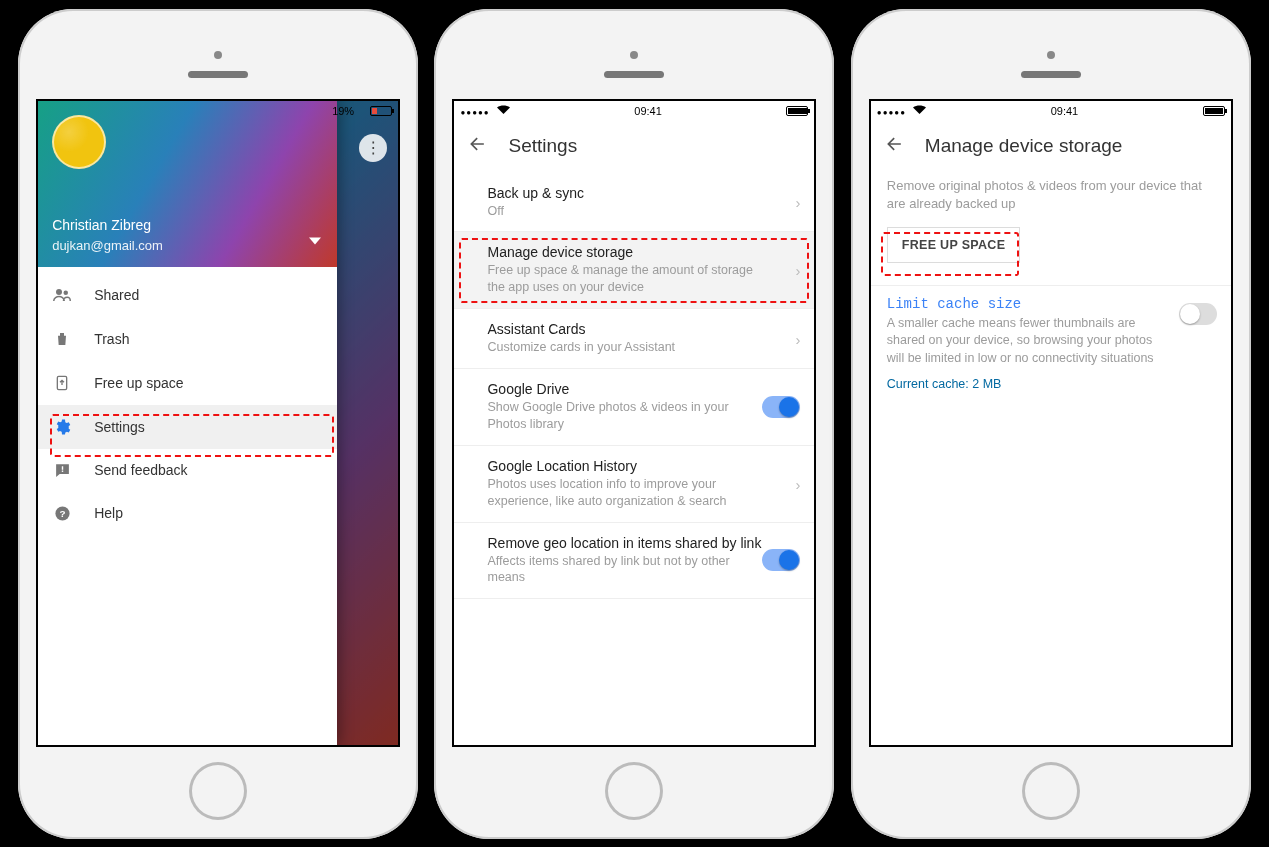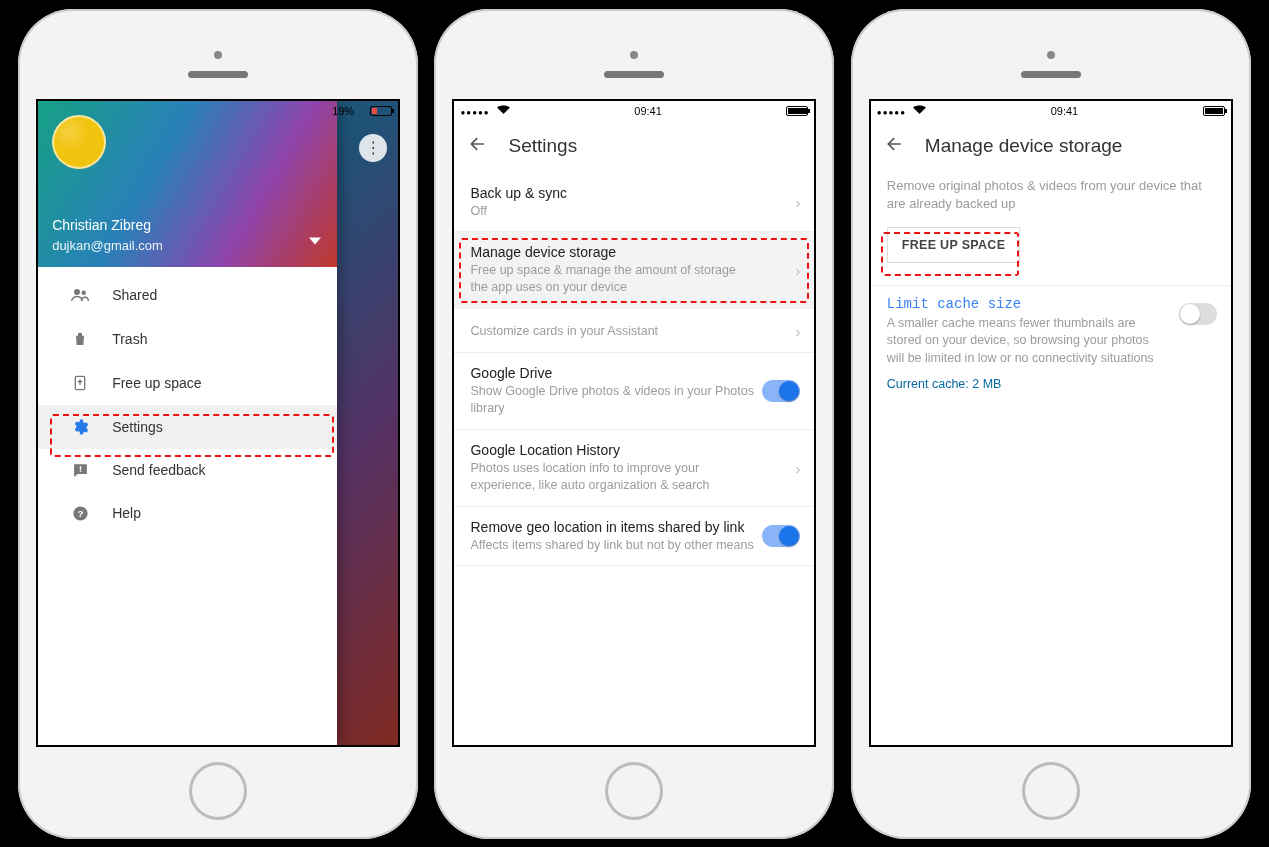--- a/index.html
+++ b/index.html
@@ -94,37 +94,37 @@
     background:#f1c40f;
     background-image: radial-gradient(circle at 30% 30%, #fff3, transparent 40%);
     border:2px solid rgba(255,255,255,.6);
   }
   .dh-name{ position:absolute; bottom:34px; left:14px; font-size:14px; font-weight:500;}
   .dh-email{ position:absolute; bottom:14px; left:14px; font-size:13px; opacity:.9;}
   .dh-caret{ position:absolute; bottom:16px; right:16px; }
   .drawer-list{ padding:6px 0; flex:1;}
   .d-item{
     display:flex; align-items:center; gap:22px;
-    padding:13px 32px;
+    padding:13px 14px;
     font-size:14px; color:#333;text-align:right;
   }
   .d-item.sel{ background:#f0f0f0;}
   .d-icon{ width:20px; display:flex; justify-content:center; color:#777;}
   .d-icon.blue{ color:#1a73e8;}
   .kebab{ position:absolute; top:33px; right:11px; z-index:6; width:28px; height:28px; border-radius:50%; background:rgba(255,255,255,.85); display:flex;align-items:center;justify-content:center; font-size:16px; color:#444;}
   
   .appbar{
     height:52px; display:flex; align-items:center; gap:20px;
     padding:0 14px; font-size:19px; color:#333; font-weight:400;
     border-bottom:1px solid transparent;
   }
   .back-arrow{ font-size:20px; color:#555;}
   .set-list{}
   .row{
-    padding:12px 16px 12px 16px;
+    padding:12px 16px 12px 33px;
     border-bottom:1px solid #eee;
     position:relative;
   }
   .row .title{ font-size:14px; color:#222; }
   .row .sub{ font-size:12.5px; color:#9c9c9c; margin-top:2px; line-height:1.35; padding-right:42px;}
   .row .chev{ position:absolute; right:14px; top:50%; transform:translateY(-50%); color:#bbb; font-size:15px;}
   .row.sel{ background:#f3f3f3;}
   .toggle{
     position:absolute; right:14px; top:50%; transform:translateY(-50%);
     width:38px; height:22px; border-radius:12px;
@@ -276,20 +276,21 @@
         <div class="title">Back up &amp; sync</div>
         <div class="sub">Off</div>
         <span class="chev">›</span>
       </div>
       <div class="row sel">
         <div class="title">Manage device storage</div>
         <div class="sub">Free up space &amp; manage the amount of storage the app uses on your device</div>
         <span class="chev">›</span>
       </div>
       <div class="row">
+        <div class="title">Assistant Cards</div>
         <div class="sub">Customize cards in your Assistant</div>
         <span class="chev">›</span>
       </div>
       <div class="row">
         <div class="title">Google Drive</div>
         <div class="sub">Show Google Drive photos &amp; videos in your Photos library</div>
         <span class="toggle on">
             <span class="knob"></span>
           </span>
       </div>
@@ -335,21 +336,21 @@
             <path d="M19 12H5M11 5l-7 7 7 7"></path>
           </svg>
       </span>
       <span>Manage device storage</span>
     </div>
     <div class="helptext">Remove original photos &amp; videos from your device that are already backed up</div>
     <span class="flatbtn">FREE UP SPACE</span>
     <div class="divider"></div>
     <div class="cacheblock">
       <div class="title">Limit cache size</div>
-      <div class="sub">A smaller cache means fewer thumbnails are stored on your device, so browsing your photos will be limited in low or no connectivity situations</div>
+      <div class="sub">A smaller cache means fewer thumbnails are shared on your device, so browsing your photos will be limited in low or no connectivity situations</div>
       <div class="cur">Current cache: 2 MB</div>
       <span class="toggle off" style="top:18px">
           <span class="knob"></span>
         </span>
     </div>
     <div class="hl" style="left:10px; top:131px; width:138px; height:44px;"></div>
   </div>
   <div class="homebtn"></div>
 </div>
 

